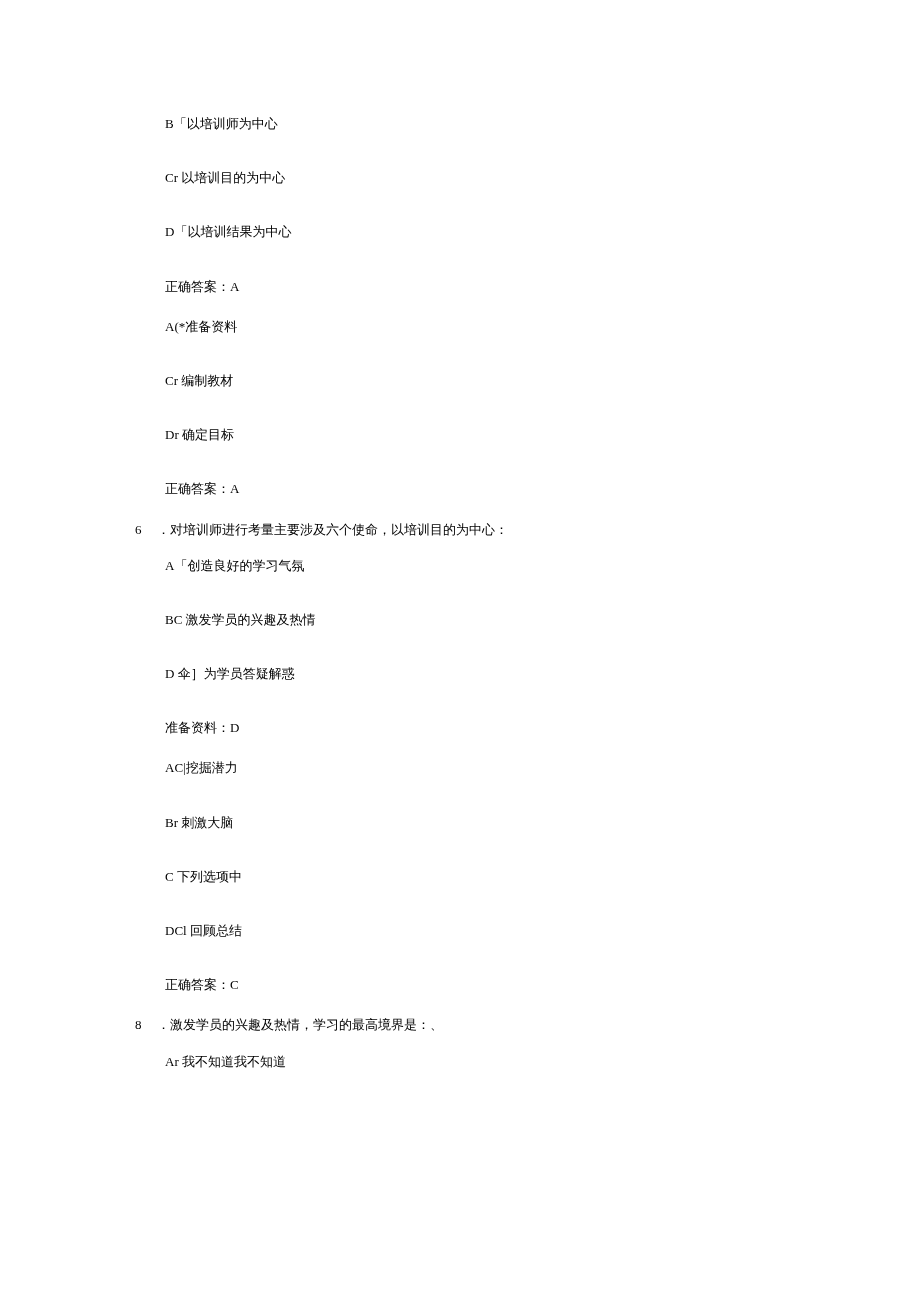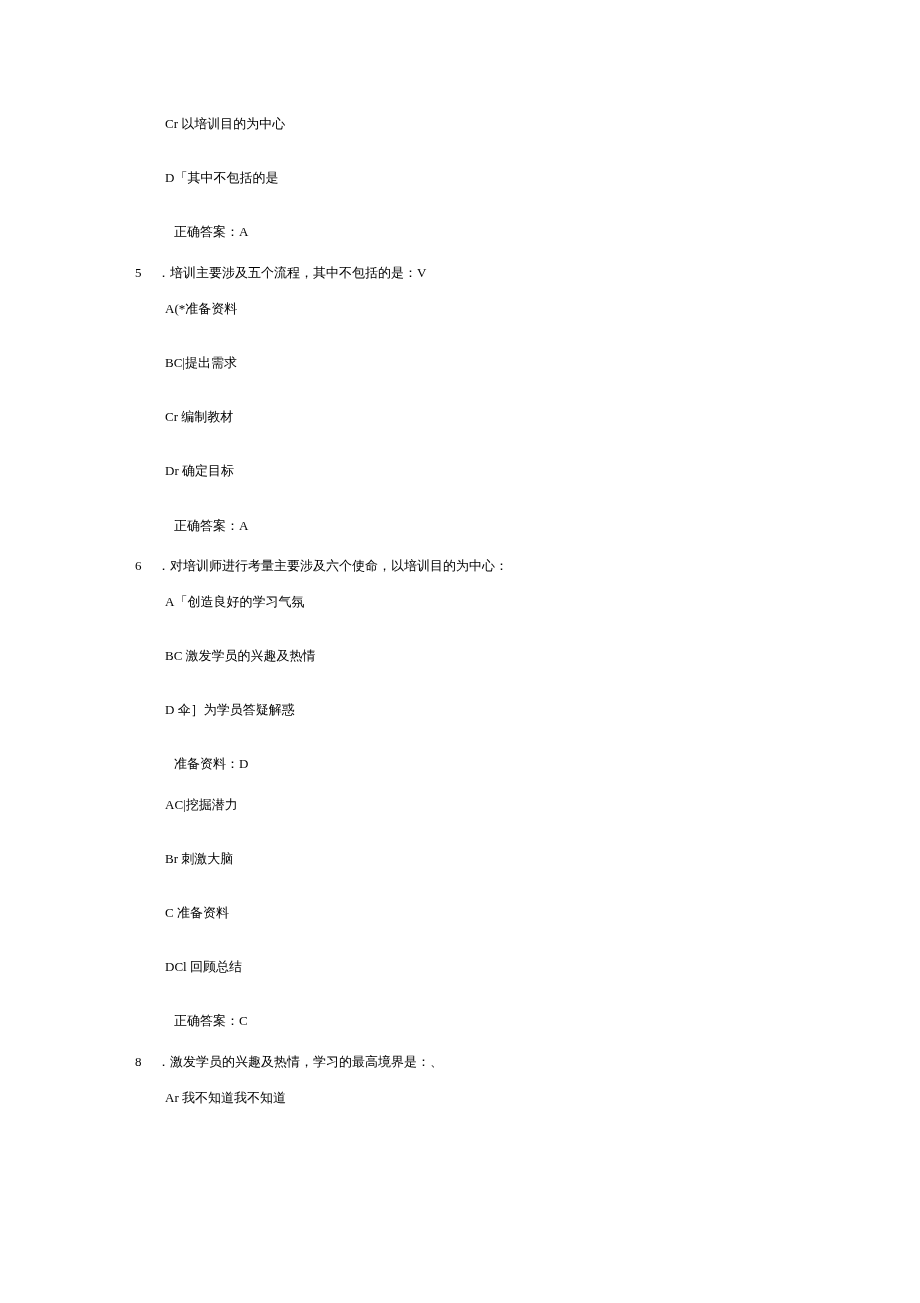--- a/index.html
+++ b/index.html
@@ -15,53 +15,52 @@
       padding: 115px 120px 80px 135px;
       font-size: 13px;
       color: #000;
       line-height: 1.4;
     }
     .option {
       margin-left: 30px;
       margin-bottom: 36px;
     }
     .answer {
-      margin-left: 39px;
+      margin-left: 30px;
       margin-bottom: 22px;
     }
     .question {
       margin-left: 0;
       margin-bottom: 18px;
     }
     .question-num {
       display: inline-block;
       width: 22px;
     }
     .last-option {
       margin-bottom: 8px;
     }
   </style>
 </head>
 <body>
 
 <div id="content">
+    <div class="option">B「以培训师为中心</div>
     <div class="option">Cr 以培训目的为中心</div>
-    <div class="option">D「其中不包括的是</div>
+    <div class="option">D「以培训结果为中心</div>
     <div class="answer">正确答案：A</div>
-    <div class="question"><span class="question-num">5</span><span>．培训主要涉及五个流程，其中不包括的是：V</span></div>
     <div class="option">A(*准备资料</div>
-    <div class="option">BC|提出需求</div>
     <div class="option">Cr 编制教材</div>
     <div class="option">Dr 确定目标</div>
     <div class="answer">正确答案：A</div>
     <div class="question"><span class="question-num">6</span><span>．对培训师进行考量主要涉及六个使命，以培训目的为中心：</span></div>
     <div class="option">A「创造良好的学习气氛</div>
     <div class="option">BC 激发学员的兴趣及热情</div>
     <div class="option">D 伞］为学员答疑解惑</div>
     <div class="answer">准备资料：D</div>
     <div class="option">AC|挖掘潜力</div>
     <div class="option">Br 刺激大脑</div>
-    <div class="option">C 准备资料</div>
+    <div class="option">C 下列选项中</div>
     <div class="option">DCl 回顾总结</div>
     <div class="answer">正确答案：C</div>
     <div class="question"><span class="question-num">8</span><span>．激发学员的兴趣及热情，学习的最高境界是：、</span></div>
     <div class="option last-option">Ar 我不知道我不知道</div>
   </div>
 
 </body></html>

